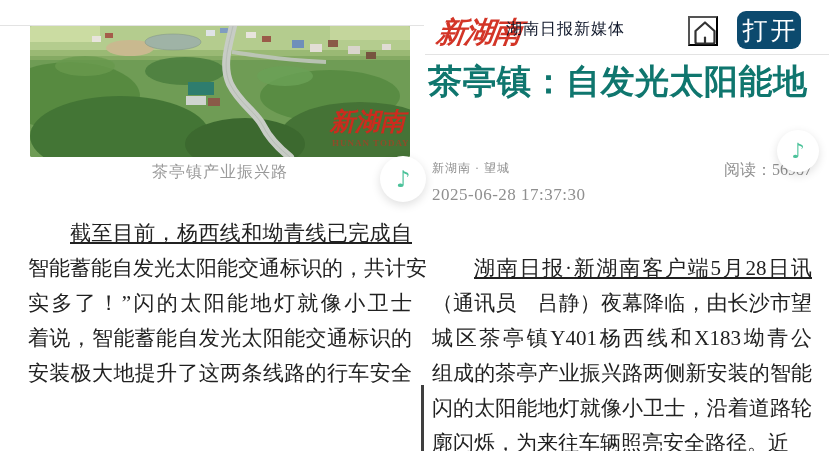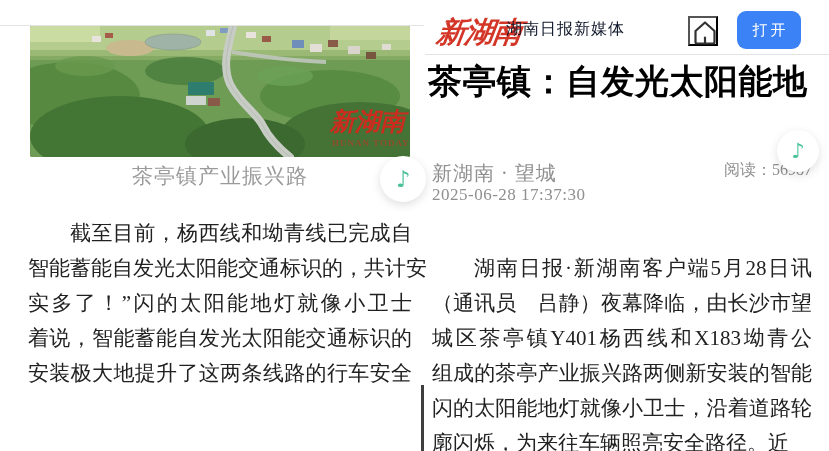--- a/index.html
+++ b/index.html
@@ -10,52 +10,52 @@
   }
   .hairline { position:absolute; background:#e3e3e3; }
   
   .photo {
     position:absolute; left:30px; top:26px; width:380px; height:131px;
     border-radius:2px; overflow:hidden; background:#6f9c55;
   }
   .photo svg { display:block; }
   .caption {
     position:absolute; left:30px; top:162px; width:380px;
-    text-align:center; font-size:21px; color:#9a9a9a; letter-spacing:1px;
+    text-align:center; font-size:16px; color:#9a9a9a; letter-spacing:1px;
   }
   .body-col { position:absolute; font-size:21px; color:#212121; line-height:35px; }
   .body-col .bline { text-align:justify; text-align-last:justify; white-space:nowrap; }
-  .body-col .bline.indent { text-indent:42px; }
+  .body-col .bline.indent { text-indent:42px;text-decoration:underline; }
   .body-col .bline.no-stretch { text-align-last:left; }
   .left-col  { left:28px;  top:216px; width:384px; }
   .right-col { left:432px; top:251px; width:380px; }
   
   .logo {
     position:absolute; left:437px; top:13px;
     font-size:29px; font-weight:900; font-style:italic; color:#d33527;
     transform:skewX(-8deg); letter-spacing:-1px;
   }
   .site-name {
     position:absolute; left:506px; top:19px;
     font-size:16px; color:#0f172a; letter-spacing:1px;
   }
   .home-btn { position:absolute; left:688px; top:16px; width:30px; height:30px; cursor:pointer; }
   .open-btn {
     position:absolute; left:737px; top:11px; width:64px; height:38px;
-    background:#3b82f6; border:none; border-radius:9px;
-    color:#ffffff; font-size:15px; letter-spacing:3px; text-indent:3px;
+    background:#0c4a6e; border:none; border-radius:9px;
+    color:#ffffff; font-size:25px; letter-spacing:3px; text-indent:3px;
     font-family:"Liberation Sans",sans-serif; cursor:pointer;
     display:flex; align-items:center; justify-content:center;
   }
   .title {
     position:absolute; left:428px; top:59px; width:388px;
-    font-size:34px; line-height:46px; font-weight:900; color:#000000;
+    font-size:34px; line-height:46px; font-weight:900; color:#0f766e;
     letter-spacing:0.5px;
   }
-  .meta-source { position:absolute; left:432px; top:160px; font-size:20px; color:#8f8f8f; letter-spacing:1px;text-align:center; }
+  .meta-source { position:absolute; left:432px; top:160px; font-size:12px; color:#8f8f8f; letter-spacing:1px;text-align:center; }
   .meta-read   { position:absolute; right:17px; top:160px; font-size:16px; color:#8f8f8f; }
   .meta-date   { position:absolute; left:432px; top:185px; font-size:17px; color:#8f8f8f; letter-spacing:0.5px; }
   
   .audio-btn {
     position:absolute; background:#ffffff; border-radius:50%;
     box-shadow:0 3px 10px rgba(0,0,0,0.13); border:none; cursor:pointer;
     display:flex; align-items:center; justify-content:center;
   }
   .audio-btn .note { color:#4cc29a; font-family:"DejaVu Sans",sans-serif; }
   .audio-left  { left:380px; top:156px; width:46px; height:46px; }

